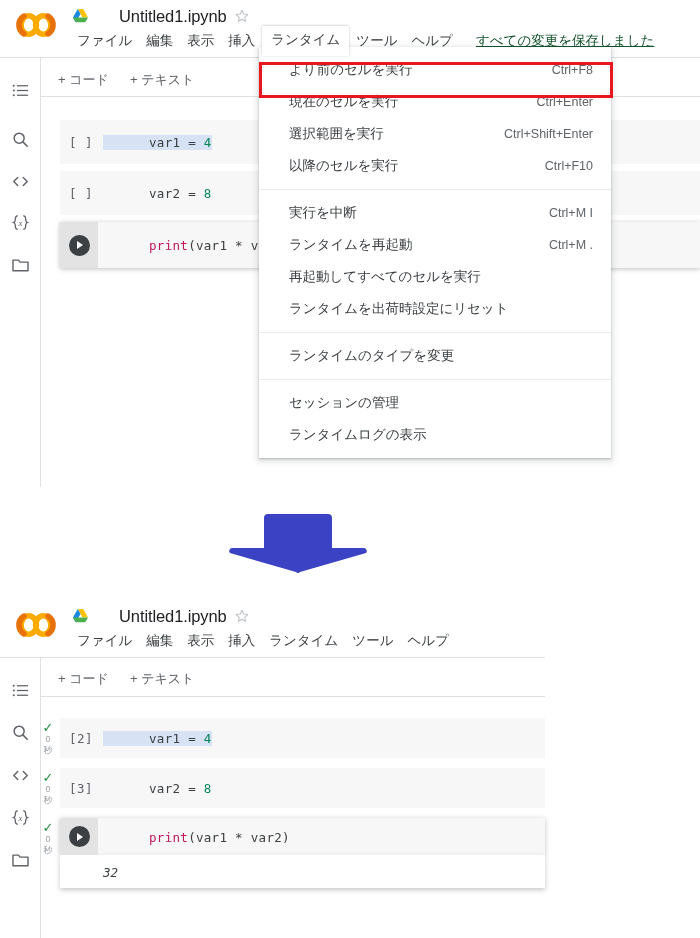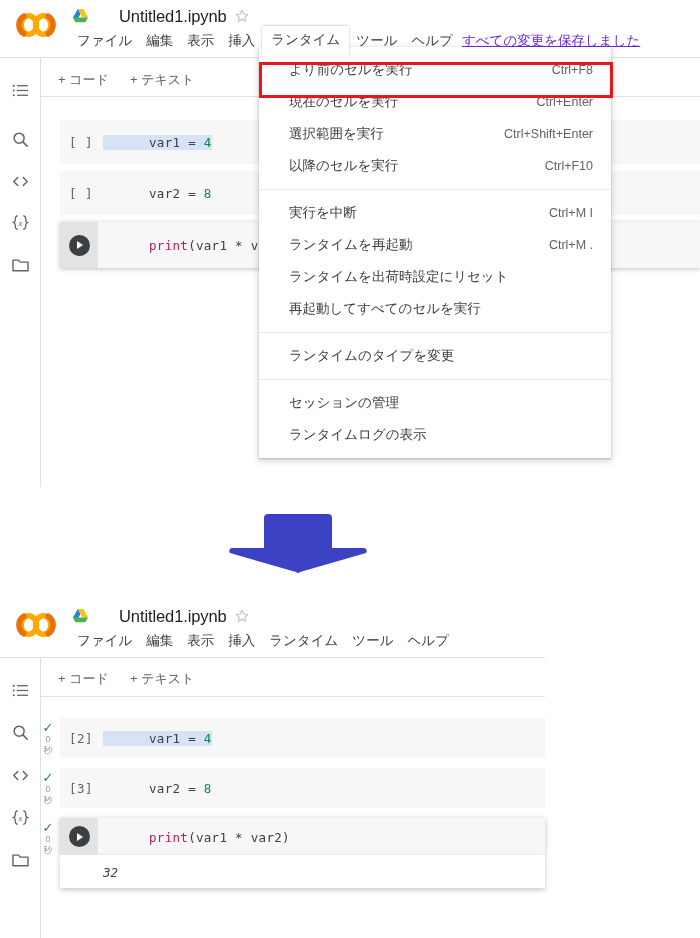--- a/index.html
+++ b/index.html
@@ -63,23 +63,23 @@
   .menu-item.active {
     background: #ffffff;
     box-shadow: 0 -1px 2px rgba(0,0,0,0.10), -1px 0 2px rgba(0,0,0,0.07), 1px 0 2px rgba(0,0,0,0.07);
     position: relative;
     z-index: 30;
     padding: 5px 9px 7px 9px;
     margin-top: -1px;
   }
   .save-status {
     font-size: 13.5px;
-    color: #6d28d9;
+    color: #14532d;
     text-decoration: underline;
-    margin-left: 2px;
+    margin-left: 16px;
     white-space: nowrap;
   }
 
   
   .rail {
     position: absolute;
     left: 0;
     width: 40px;
     background: #fff;
   }
@@ -364,25 +364,25 @@
 
   <div class="dd-item">
     <span>実行を中断</span>
     <span class="accel">Ctrl+M I</span>
   </div>
   <div class="dd-item">
     <span>ランタイムを再起動</span>
     <span class="accel">Ctrl+M .</span>
   </div>
   <div class="dd-item">
+    <span>再起動してすべてのセルを実行</span>
+    <span class="accel"></span>
+  </div>
+  <div class="dd-item">
     <span>ランタイムを出荷時設定にリセット</span>
-    <span class="accel"></span>
-  </div>
-  <div class="dd-item">
-    <span>再起動してすべてのセルを実行</span>
     <span class="accel"></span>
   </div>
 
   <div class="dd-sep"></div>
 
   <div class="dd-item">
     <span>ランタイムのタイプを変更</span>
     <span class="accel"></span>
   </div>
 

